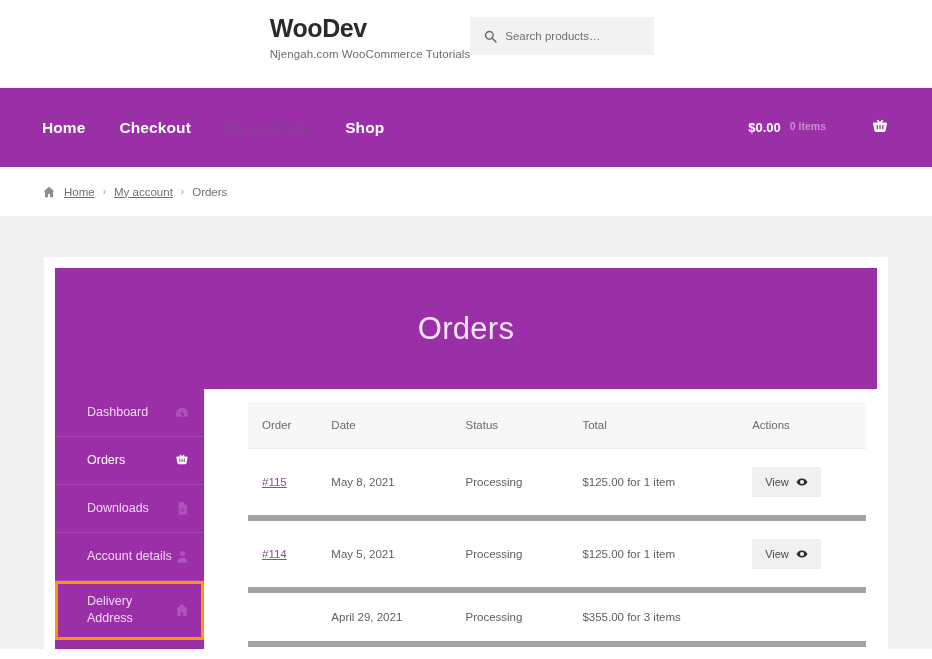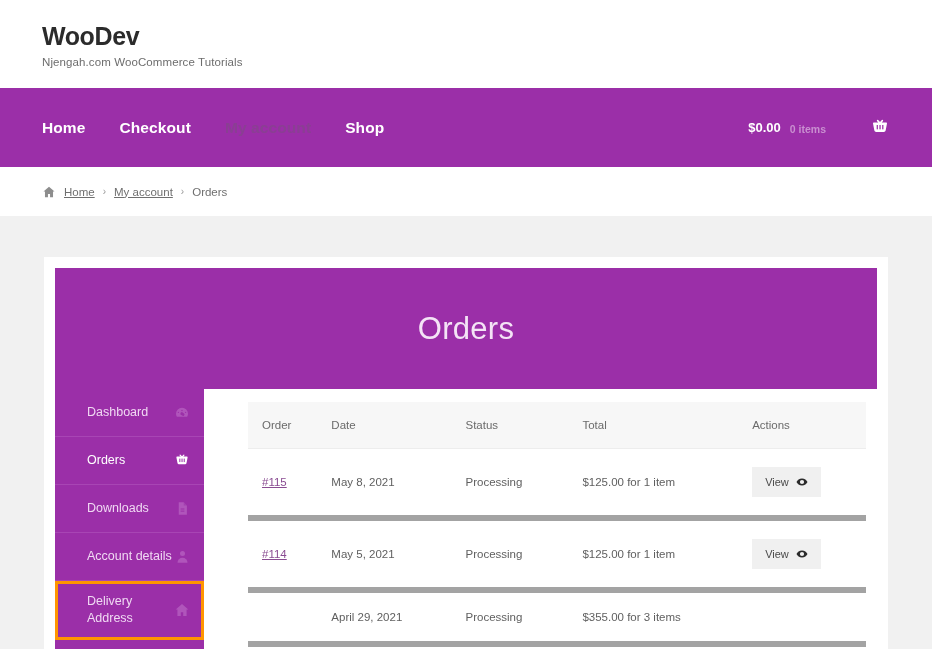--- a/index.html
+++ b/index.html
@@ -7,22 +7,22 @@
     width: 932px; height: 659px;
     background: #ffffff;
     font-family: "Liberation Sans", sans-serif;
     overflow: hidden;
   }
   .page { position: relative; width: 932px; height: 659px; background: #ffffff; }
 
   
   .site-header {
     height: 88px; background: #ffffff;
-    display: flex; align-items: flex-start; justify-content: space-between;
-    padding: 22px 50px 0 42px;
+    display: flex; align-items: flex-start; justify-content: center;
+    padding: 14px 50px 0 42px;
   }
   .brand-title {
     font-size: 25px; font-weight: bold; color: #2b2b2b;
     letter-spacing: -0.4px; line-height: 1.15;
   }
   .brand-tagline {
     font-size: 11.5px; color: #6d6d6d; margin-top: 5px; letter-spacing: 0.1px;
   }
   .search-box {
     width: 184px; height: 38px; background: #f2f2f2;
@@ -43,21 +43,21 @@
     display: flex; align-items: center; justify-content: space-between;
     padding: 0 42px 0 42px;
   }
   .nav-links { display: flex; align-items: center; gap: 34px; }
   .nav-link {
     color: #ffffff; font-size: 15.5px; font-weight: bold;
     text-decoration: none; letter-spacing: 0.1px; cursor: pointer;
   }
   .nav-link.current { color: #8a3f93; }
   .cart-area { display: flex; align-items: center; gap: 44px; }
-  .cart-info { display: flex; align-items: flex-end; gap: 9px; }
+  .cart-info { display: flex; align-items: flex-start; gap: 9px; }
   .cart-total { color: #ffffff; font-size: 13px; font-weight: bold; }
   .cart-count { color: #c98fd0; font-size: 10.5px; font-weight: bold; }
   .cart-icon { color: #ffffff; display: flex; align-items: center; }
 
   
   .breadcrumb-bar {
     height: 49px; background: #ffffff;
     display: flex; align-items: center; padding: 0 42px;
     gap: 6px; font-size: 11.5px; color: #6f6f6f;
   }
@@ -129,20 +129,29 @@
 </head>
 <body>
 
 <div class="page">
 
   <div class="site-header">
     <div>
       <div class="brand-title">WooDev</div>
       <div class="brand-tagline">Njengah.com WooCommerce Tutorials</div>
     </div>
+    <div class="search-box">
+      <span class="search-icon">
+        <svg width="13" height="13" viewBox="0 0 16 16" fill="none" stroke="currentColor" stroke-width="1.8">
+          <circle cx="6.6" cy="6.6" r="4.7"></circle>
+            <line x1="10.2" y1="10.2" x2="14.6" y2="14.6" stroke-linecap="round"></line>
+        </svg>
+      </span>
+      <input class="search-input" type="text" placeholder="Search products…" style="">
+    </div>
   </div>
 
   <div class="main-nav">
     <div class="nav-links">
       <a class="nav-link">Home</a>
       <a class="nav-link">Checkout</a>
       <a class="nav-link current">My account</a>
       <a class="nav-link">Shop</a>
     </div>
     <div class="cart-area">

